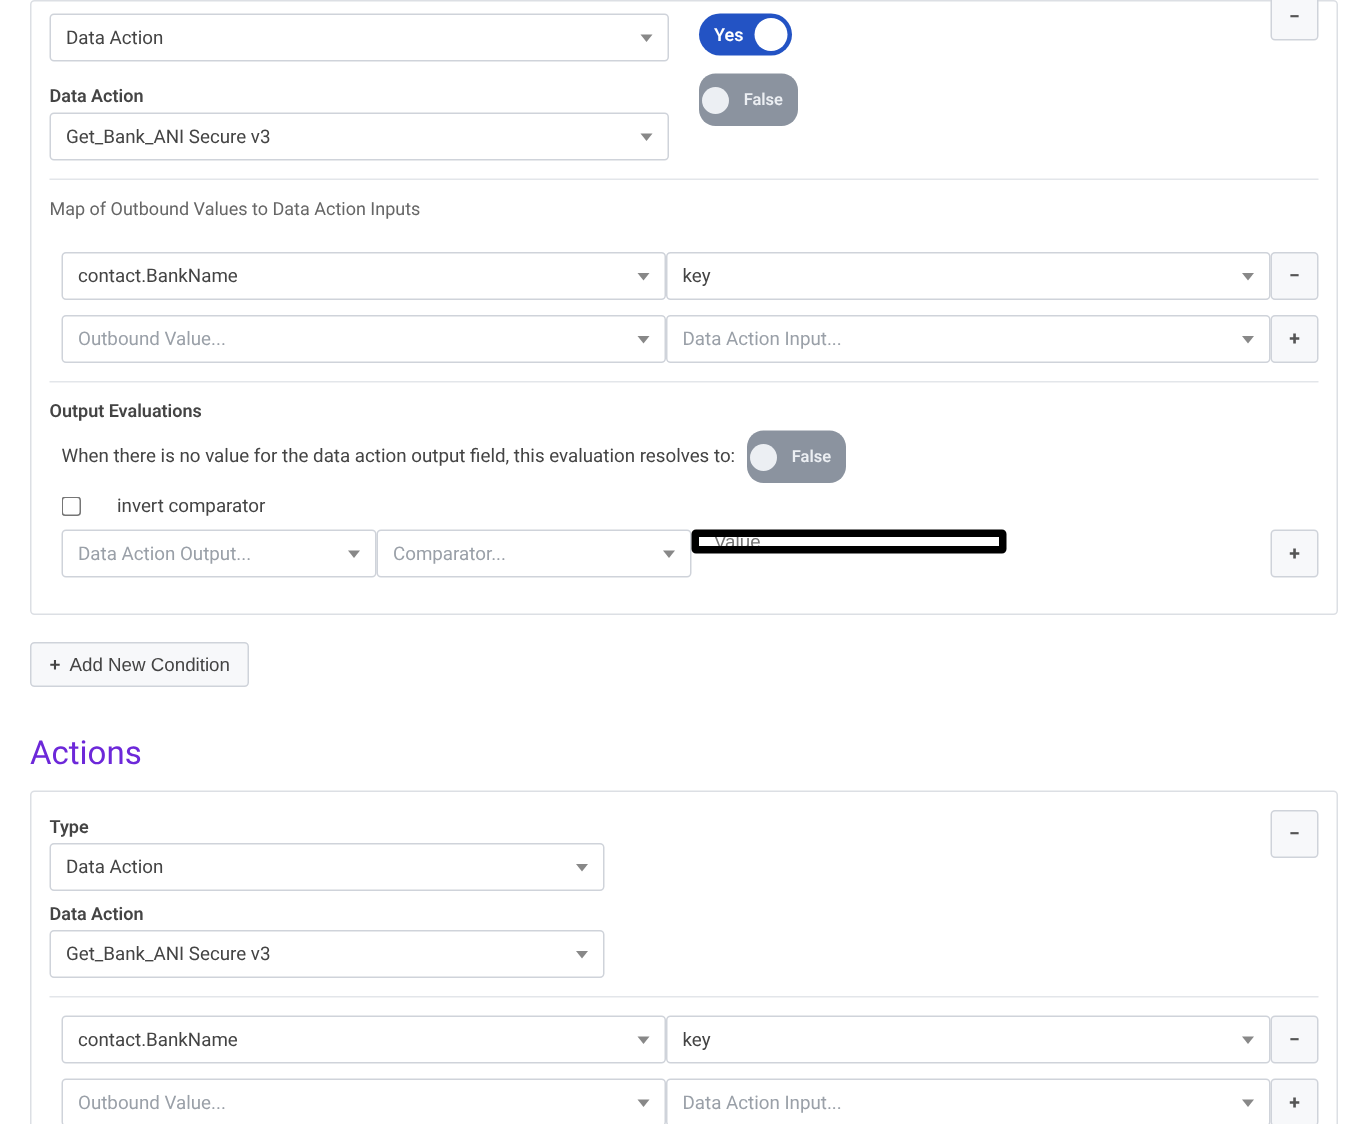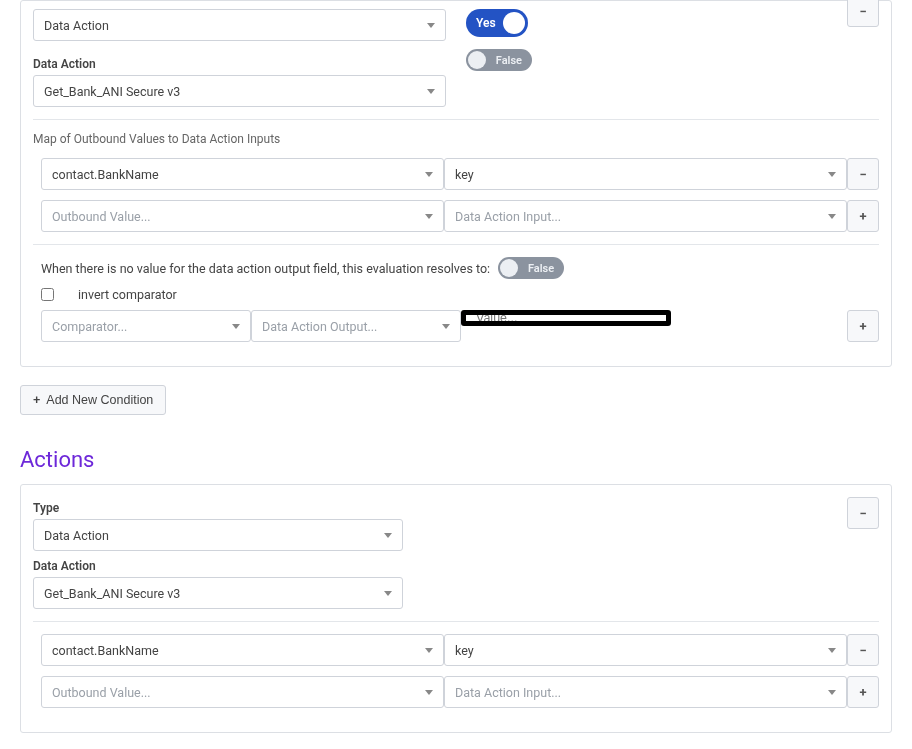--- a/index.html
+++ b/index.html
@@ -21,21 +21,21 @@
   font-size: 12px;
   font-weight: 600;
   color: #444;
   margin-bottom: 4px;
   margin-top: 8px;
   display: block;
 }
 .label-sub {
   font-size: 12px;
   color: #666;
-  margin-bottom: 12px;
+  margin-bottom: 22px;
   display: block;
 }
 .select-box {
   display: flex;
   align-items: center;
   justify-content: space-between;
   border: 1px solid #cfd3da;
   border-radius: 3px;
   background: #fff;
   height: 32px;
@@ -83,21 +83,21 @@
   background: #fff; border-radius: 50%;
   position: absolute; right: 3px;
 }
 .toggle-blue .tlabel {
   color: #fff; font-size: 12px; font-weight: 600;
   position: absolute; left: 10px;
 }
 
 
 .toggle-grey {
-  width: 66px; height: 22px;
+  width: 66px; height: 35px;
   background: #8b939f;
   border-radius: 11px;
   position: relative;
   cursor: pointer;
   display: flex; align-items: center;
 }
 .toggle-grey .knob {
   width: 18px; height: 18px;
   background: #eceff3; border-radius: 50%;
   position: absolute; left: 2px;
@@ -216,41 +216,42 @@
       <span>Data Action Input...</span>
       <span class="caret"></span>
     </div>
     <div class="icon-btn">
       <span>+</span>
     </div>
   </div>
 
   <div class="divider"></div>
 
+  <span class="label">Output Evaluations</span>
 
   <div style="display:flex; align-items:center; gap:8px; margin:6px 0 8px 8px;text-align:center;">
     <span class="inline-text">When there is no value for the data action output field, this evaluation resolves to:</span>
     <div class="toggle-grey">
       <span class="knob"></span>
       <span class="tlabel">False</span>
     </div>
   </div>
 
   <div class="checkbox-row" style="margin-left:8px;gap:24px;">
     <input type="checkbox" style="">
     <span>invert comparator</span>
   </div>
 
   <div class="row" style="margin-left:8px;">
     <div class="select-box placeholder" style="width:210px;">
+      <span>Data Action Output...</span>
+      <span class="caret"></span>
+    </div>
+    <div class="select-box placeholder" style="width:210px;">
       <span>Comparator...</span>
-      <span class="caret"></span>
-    </div>
-    <div class="select-box placeholder" style="width:210px;">
-      <span>Data Action Output...</span>
       <span class="caret"></span>
     </div>
     <input class="text-input" style="width: 210px;" placeholder="Value...">
     <div style="flex:1;"></div>
     <div class="icon-btn">
       <span>+</span>
     </div>
   </div>
 
 </div>

